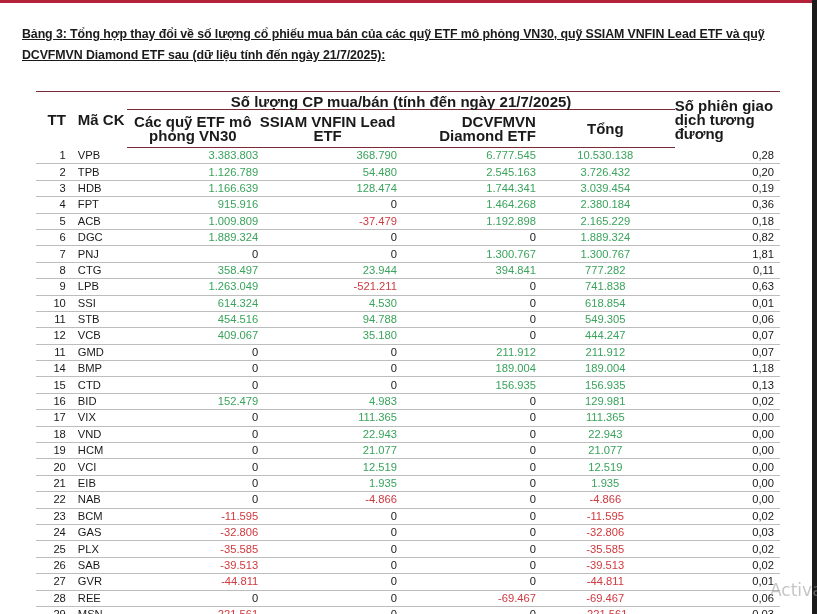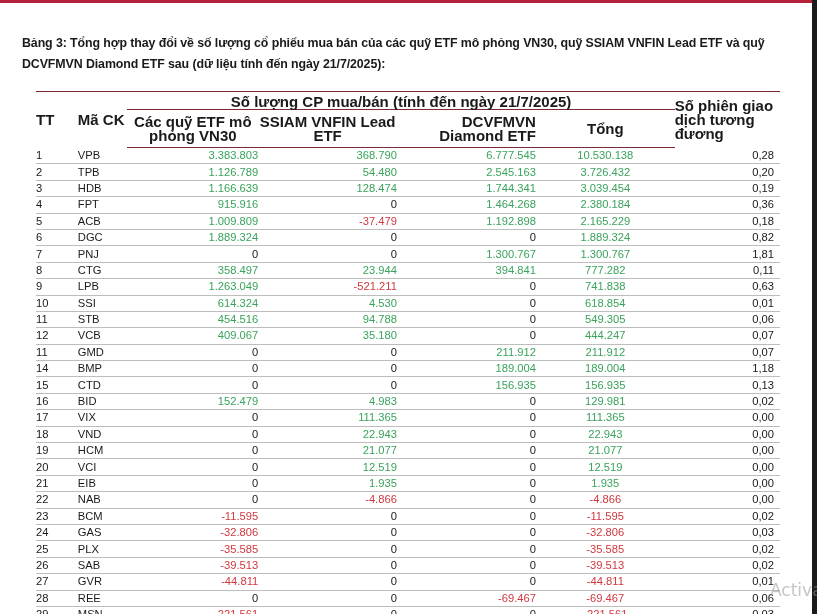--- a/index.html
+++ b/index.html
@@ -5,40 +5,41 @@
   html, body { margin: 0; padding: 0; }
   body {
     width: 817px; height: 614px; overflow: hidden; position: relative;
     background: #ffffff;
     font-family: "Liberation Sans", "DejaVu Sans", sans-serif;
     color: #1a1a1a;
   }
   .top-bar { position: absolute; left: 0; top: 0; width: 812px; height: 3px; background: #b3223a; }
   .right-edge { position: absolute; left: 812px; top: 0; width: 5px; height: 614px; background: #1b1b1b; }
   .caption {
-    position: absolute; left: 22px; top: 33px; width: 780px;
+    position: absolute; left: 22px; top: 24px; width: 780px;
     font-size: 12.4px; font-weight: bold; line-height: 21px; color: #1a1a1a;
     letter-spacing: -0.1px;
+    text-decoration: underline;
   }
   table.etf {
     position: absolute; left: 36px; top: 91px; width: 744px;
     border-collapse: collapse; font-size: 11.2px;
   }
   table.etf th {
     font-weight: bold; font-size: 15px; line-height: 14px; color: #1a1a1a; padding: 0;
   }
   .th-top { border-top: 1.5px solid #7a2a35; }
   .th-group { border-bottom: 1.5px solid #7a2a35; height: 17px; vertical-align: bottom; }
   .head-bottom th { border-bottom: 1.5px solid #7a2a35; }
   .th-row2 { height: 38px; }
   table.etf td {
     height: 15.4px; padding: 0; line-height: 15px;
     border-bottom: 1px solid #bdbdbd;
   }
-  .c-tt { width: 30px; text-align: left; }
+  .c-tt { width: 30px; text-align: right; }
   .c-ck { width: 50px; text-align: left; padding-left: 12px !important; }
   .c-n1 { width: 132px; text-align: right; }
   .c-n2 { width: 140px; text-align: right; }
   .c-n3 { width: 140px; text-align: right; }
   .c-n4 { width: 140px; text-align: center; }
   .c-ses { width: 100px; text-align: right; padding-right: 6px !important; }
   .pos { color: #3aa35c; }
   .neg { color: #d0393f; }
   .zero { color: #1a1a1a; }
   .watermark {

